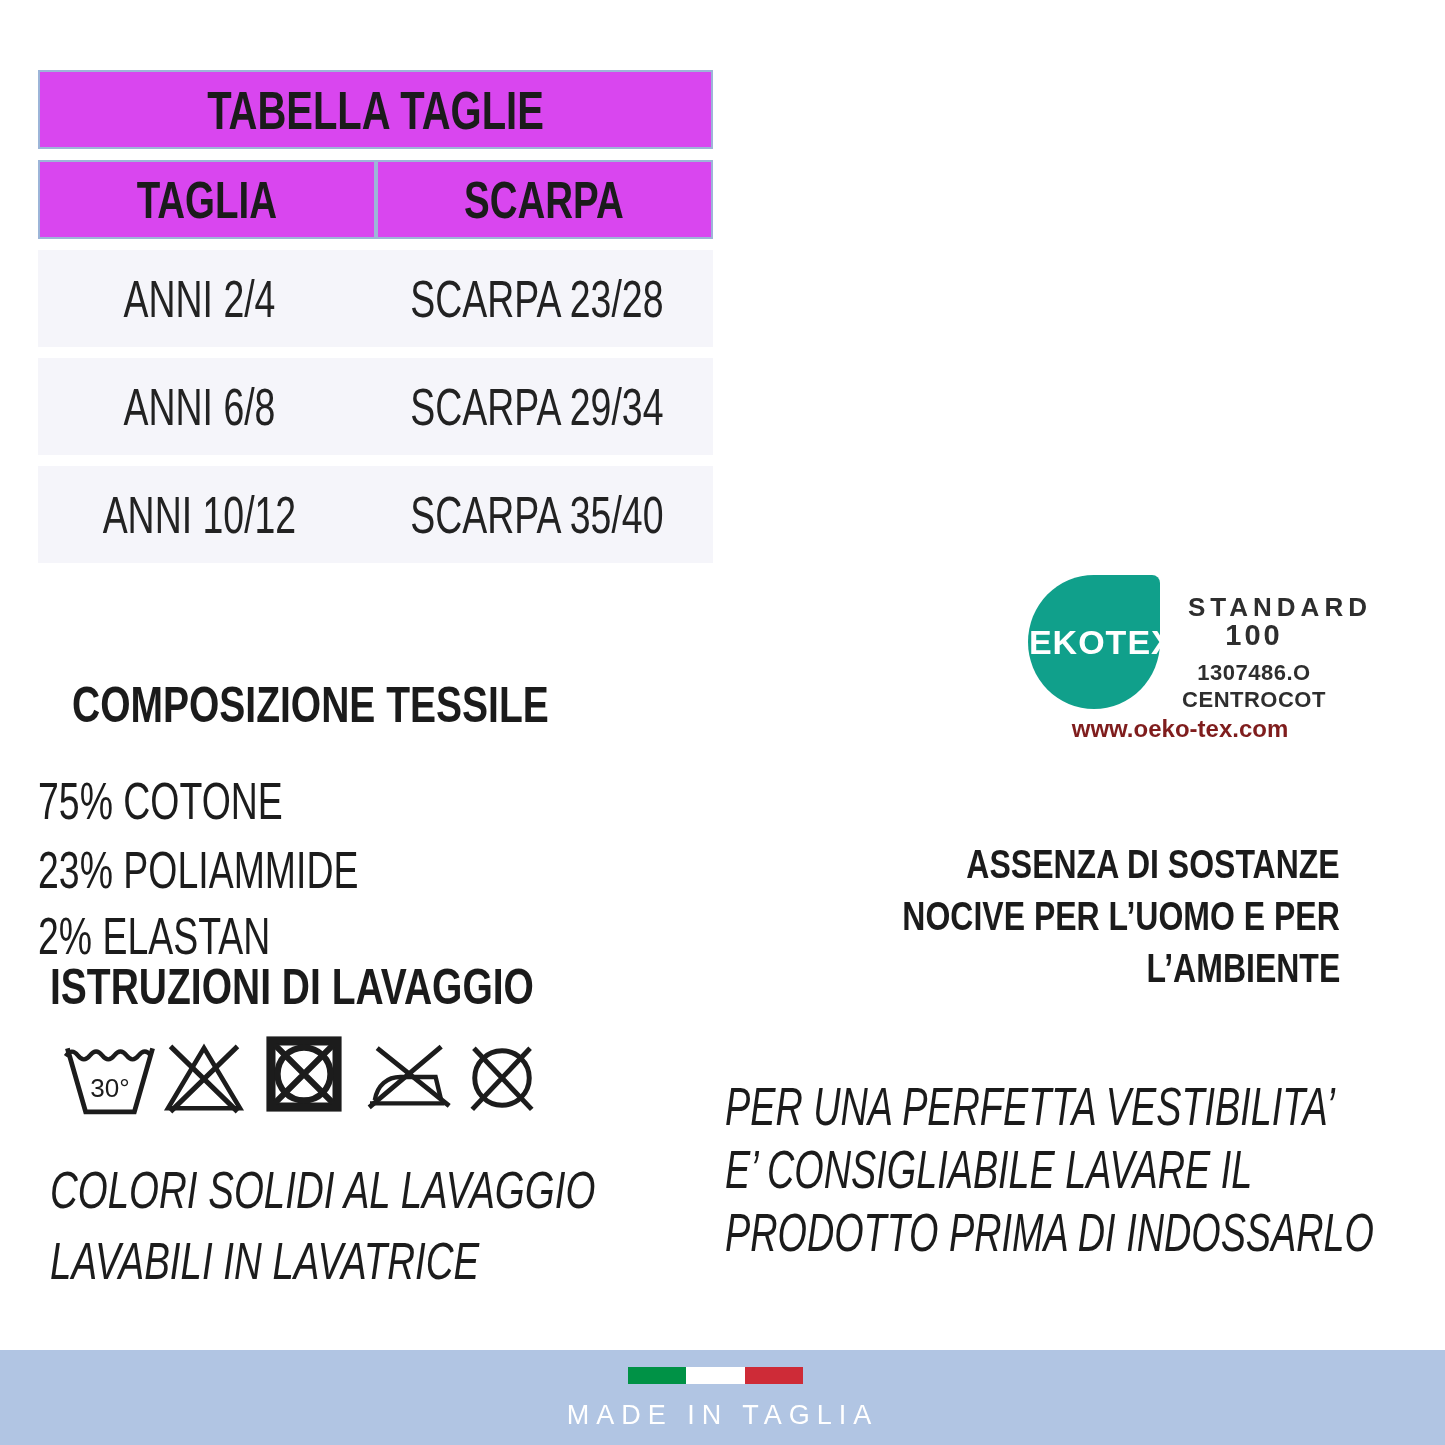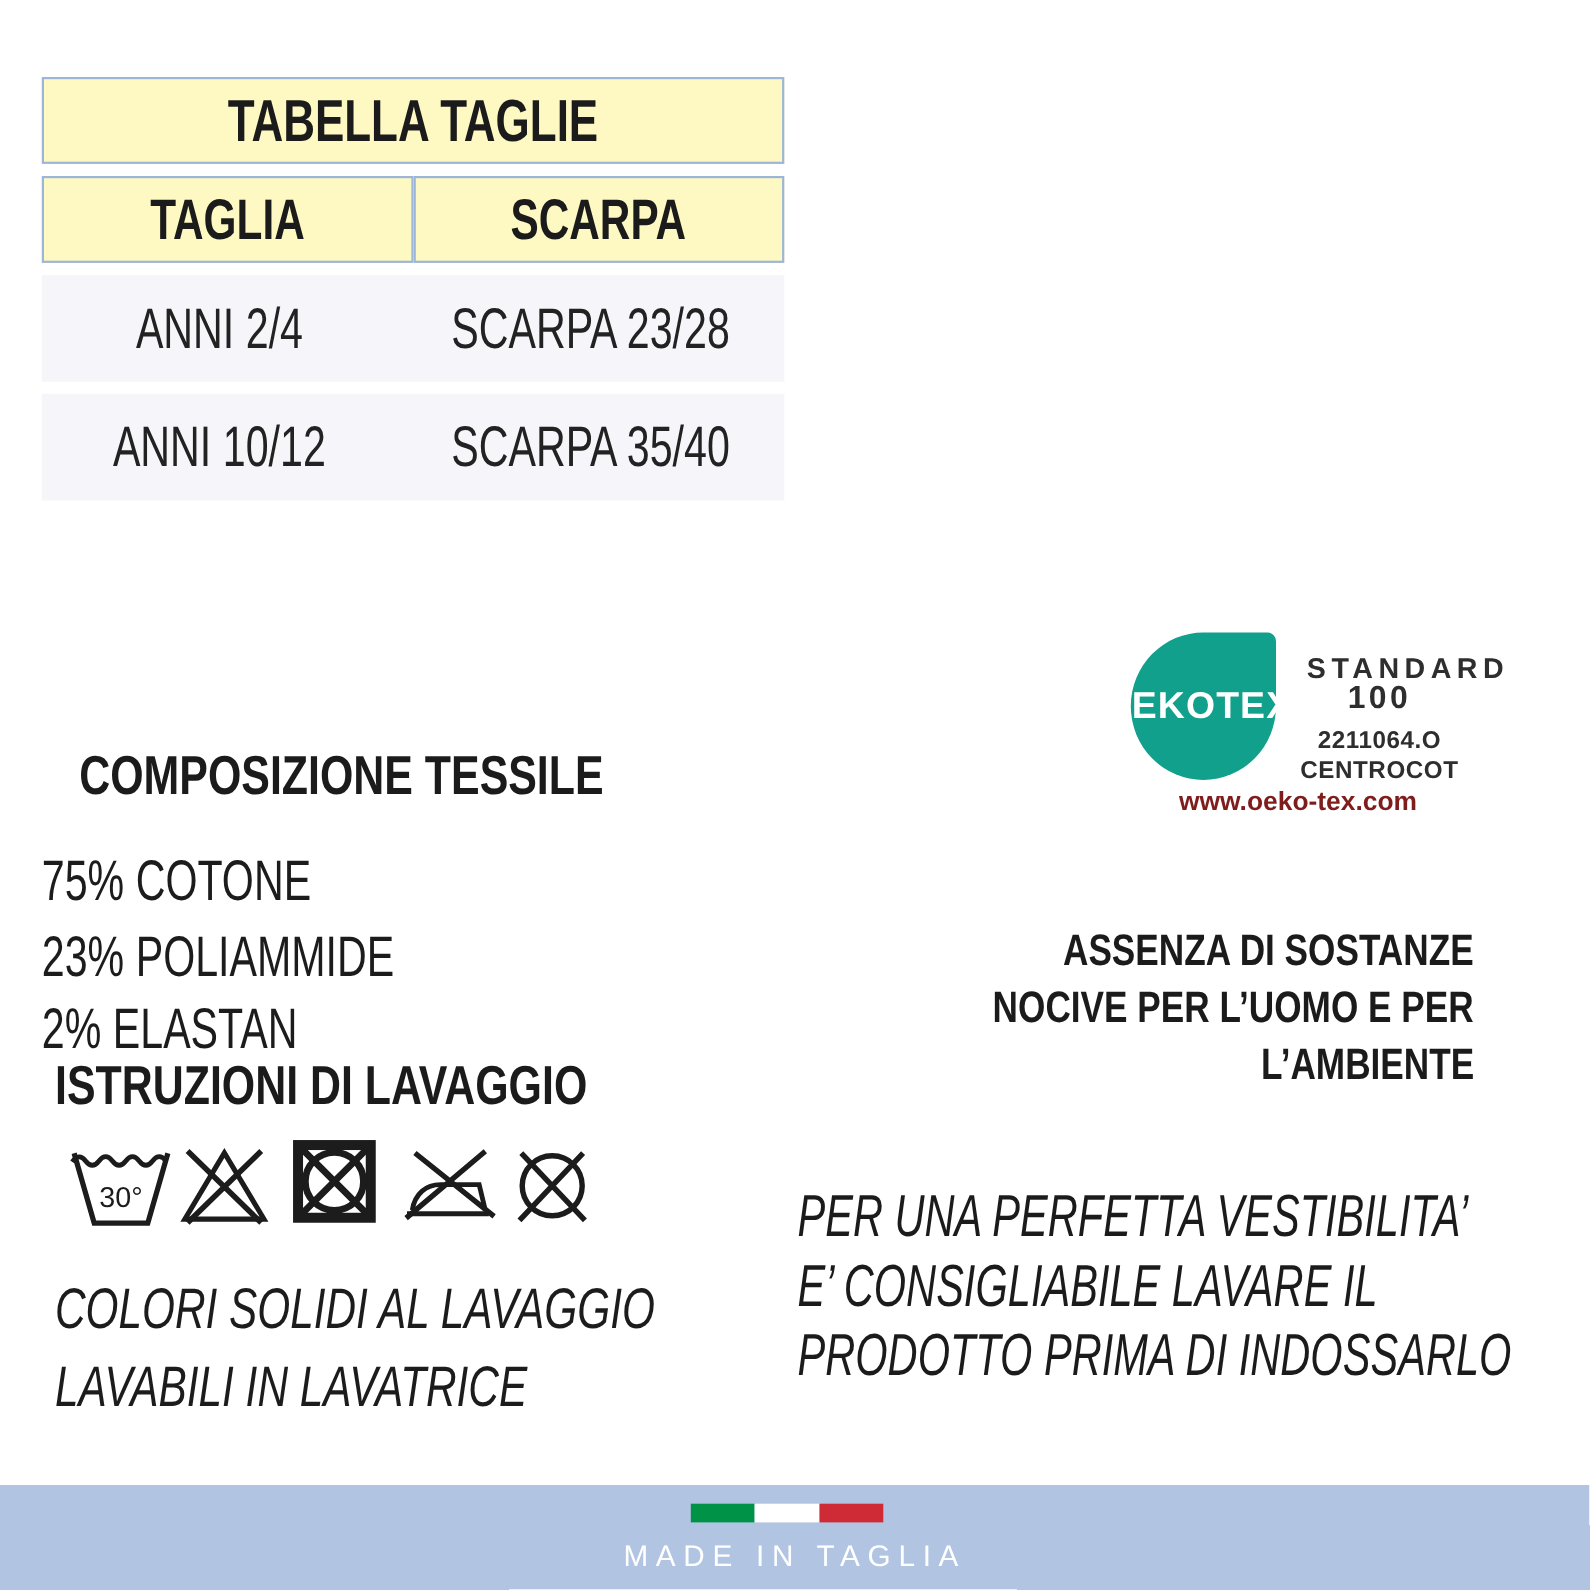--- a/index.html
+++ b/index.html
@@ -11,21 +11,21 @@
   .abs { position:absolute; }
 
   
   .cx { display:inline-block; transform:scaleX(.74); transform-origin:center; white-space:nowrap; }
   .o-left  { transform-origin:left center; }
   .o-right { transform-origin:right center; }
 
   
   .size-table { left:38px; top:70px; width:675px; }
   .blue-cell {
-    background:#fef9c3; border:2px solid #9db5d8;
+    background:#d946ef; border:2px solid #9db5d8;
     display:flex; align-items:center; justify-content:center;
   }
   .tbl-title { height:79px; font-size:54px; font-weight:700; }
   .tbl-grid-row { display:flex; margin-top:11px; }
   .tbl-grid-row > div { flex:1; }
   .tbl-colhead { height:79px; font-size:52px; font-weight:700; }
   .data-cell {
     height:97px; background:#f5f5fa;
     display:flex; align-items:center; justify-content:center;
     font-size:52px; font-weight:400; color:#222;
@@ -96,20 +96,28 @@
   <div class="tbl-grid-row">
     <div class="data-cell">
       <span class="cx">ANNI 2/4</span>
     </div>
     <div class="data-cell">
       <span class="cx">SCARPA 23/28</span>
     </div>
   </div>
   <div class="tbl-grid-row">
     <div class="data-cell">
+      <span class="cx">ANNI 6/8</span>
+    </div>
+    <div class="data-cell">
+      <span class="cx">SCARPA 29/34</span>
+    </div>
+  </div>
+  <div class="tbl-grid-row">
+    <div class="data-cell">
       <span class="cx">ANNI 10/12</span>
     </div>
     <div class="data-cell">
       <span class="cx">SCARPA 35/40</span>
     </div>
   </div>
 </div>
 
 <div class="abs h-block" style="left:38px; top:676px;margin-left:34px;">
   <span class="cx o-left">COMPOSIZIONE TESSILE</span>
@@ -164,21 +172,21 @@
 </div>
 
 <div class="abs oeko-drop">
   <div>OEKO</div>
   <div>
     <span>TEX</span><sup>®</sup>
   </div>
 </div>
 <div class="abs oeko-right ot-standard">STANDARD</div>
 <div class="abs oeko-right ot-100">100</div>
-<div class="abs oeko-right ot-cert">2211064.O</div>
+<div class="abs oeko-right ot-cert">1307486.O</div>
 <div class="abs oeko-right ot-inst">CENTROCOT</div>
 <div class="abs ot-web">www.oeko-tex.com</div>
 
 <div class="abs safety-block">
   <div><span class="cx o-right">ASSENZA DI SOSTANZE</span></div>
   <div><span class="cx o-right">NOCIVE PER L’UOMO E PER</span></div>
   <div><span class="cx o-right">L’AMBIENTE</span></div>
 </div>
 
 <div class="abs fit-block">

